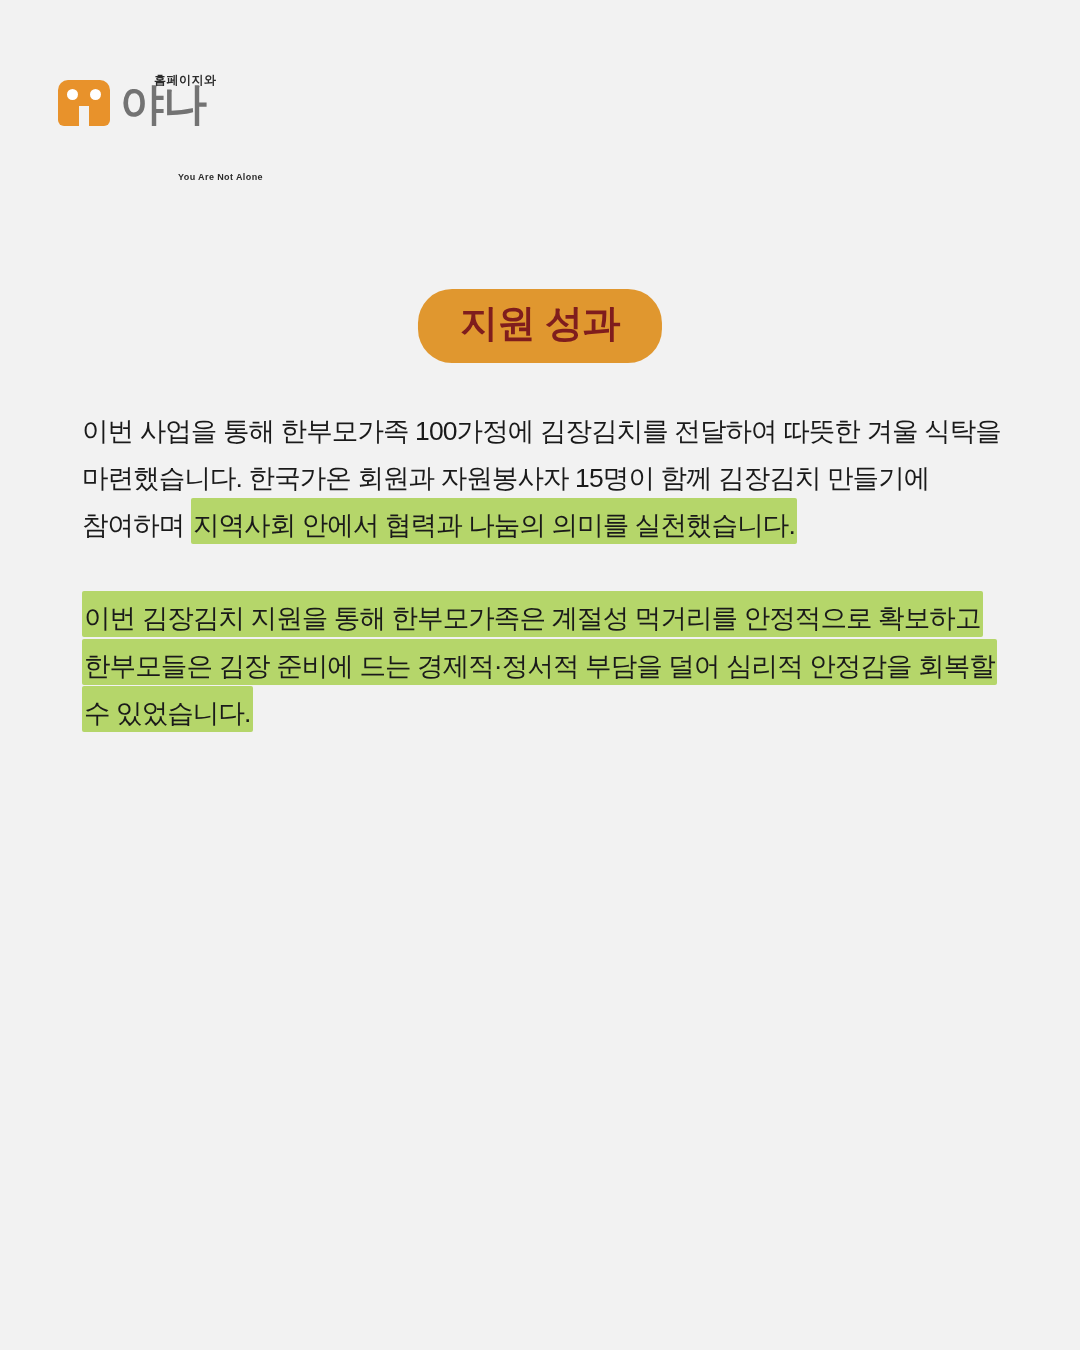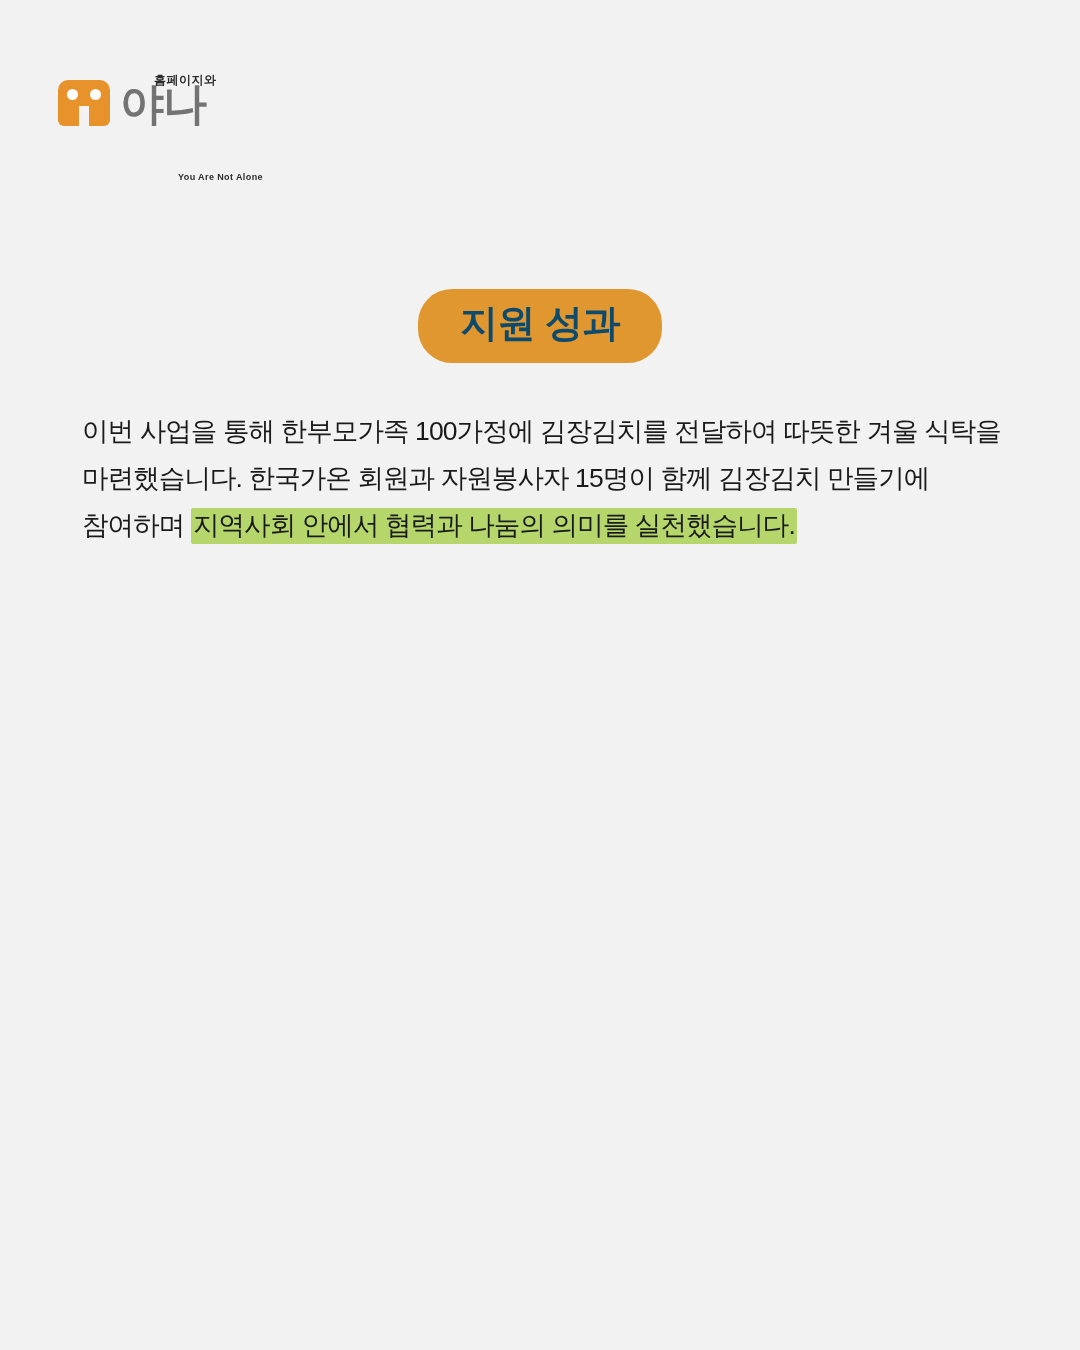--- a/index.html
+++ b/index.html
@@ -83,21 +83,21 @@
     margin-top: 44px;
   }
 
   
   .title-pill {
     position: absolute;
     left: 50%;
     transform: translateX(-50%);
     top: 289px;
     background: #e0972f;
-    color: #0c4a6e;
+    color: #7f1d1d;
     font-size: 38px;
     font-weight: 700;
     letter-spacing: -0.5px;
     padding: 14px 42px 18px;
     border-radius: 34px;
     line-height: 1.1;
     white-space: nowrap;
   }
 
   
@@ -114,21 +114,21 @@
     letter-spacing: -0.9px;
     margin: 0 0 38px 0;
     word-break: keep-all;
   }
   .para:last-child { margin-bottom: 0; }
   .para.gap-lg { margin-bottom: 46px; }
 
   mark.hl {
     background: #b5d66a;
     color: #1a1a1a;
-    padding: 2px 2px 4px;
+    padding: 12px 2px 4px;
     border-radius: 2px;
     box-decoration-break: clone;
     -webkit-box-decoration-break: clone;
   }
 </style>
 </head>
 <body>
 
 <div class="logo-block">
   <div class="logo-mark">
@@ -136,13 +136,14 @@
   </div>
   <div class="logo-sup">홈페이지와</div>
   <div class="logo-word">야나</div>
   <div class="logo-tagline">You Are Not Alone</div>
 </div>
 
 <div class="title-pill">지원 성과</div>
 
 <div class="body-wrap">
   <p class="para gap-lg"><span>이번 사업을 통해 한부모가족 100가정에 김장김치를 전달하여 따뜻한 겨울 식탁을 마련했습니다. 한국가온 회원과 자원봉사자 15명이 함께 김장김치 만들기에 참여하며 </span><mark class="hl">지역사회 안에서 협력과 나눔의 의미를 실천했습니다.</mark></p>
+  <p class="para"><mark class="hl">이번 김장김치 지원을 통해 한부모가족은 계절성 먹거리를 안정적으로 확보하고 한부모들은 김장 준비에 드는 경제적·정서적 부담을 덜어 심리적 안정감을 회복할 수 있었습니다.</mark></p>
 </div>
 
 </body></html>

